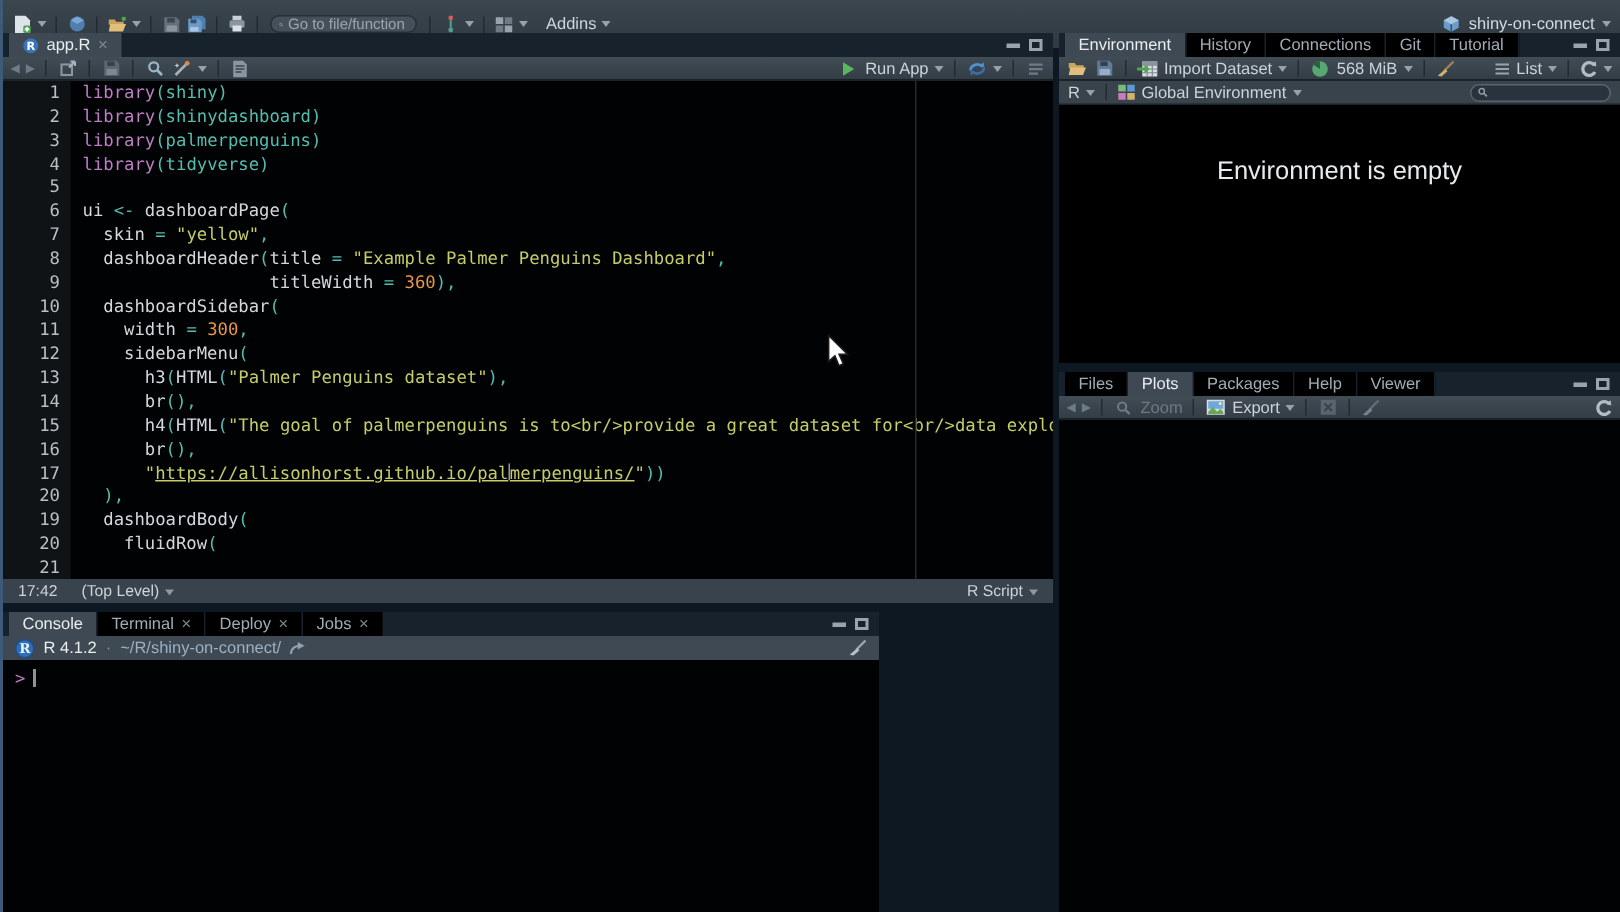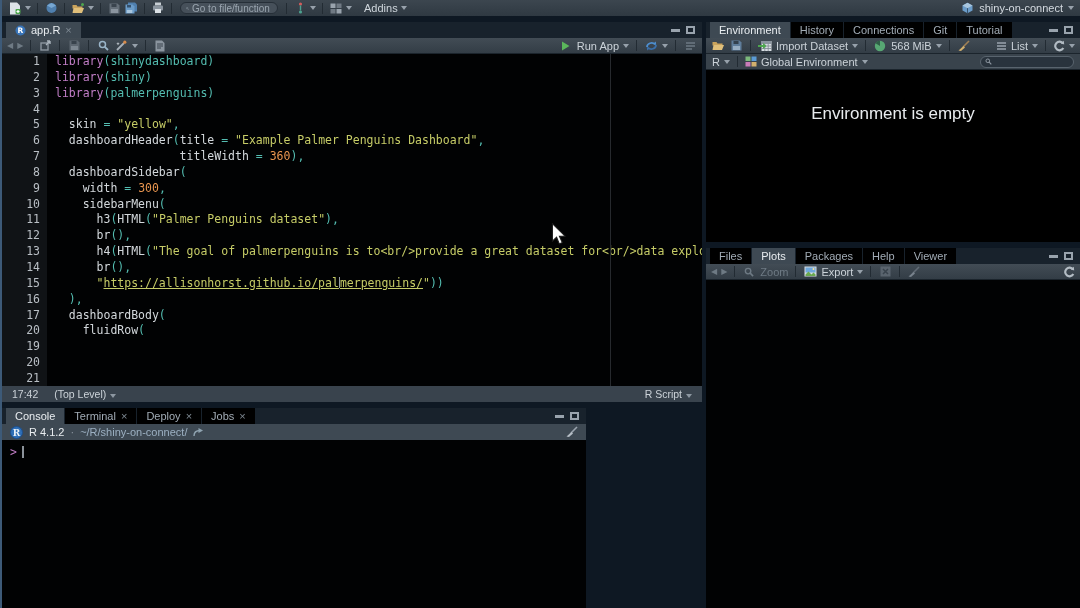--- a/index.html
+++ b/index.html
@@ -9,21 +9,21 @@
     background:#0e1823;
     font-family:"Liberation Sans", sans-serif;
     -webkit-font-smoothing:antialiased;
   }
   .left-border { position:absolute; left:0; top:0; width:2px; height:608px; background:#3d5a78; }
 
   
   .topbar {
     position:absolute; left:2px; top:0; width:1078px; height:16px;
     background:linear-gradient(#3c464f,#2f3942);
-    display:flex; align-items:center; padding:0 6px; gap:3px;
+    display:flex; align-items:center; padding:16px 6px; gap:3px;
     font-size:11px; color:#cfd6dc;
   }
   .tb-sep { width:1px; height:11px; background:#222b33; margin:0 3px; flex:none; }
   .icn { width:14px; height:14px; display:flex; align-items:center; justify-content:center; flex:none; }
   .caret { width:0; height:0; border-left:3px solid transparent; border-right:3px solid transparent; border-top:4px solid #97a1ab; flex:none; }
   .goto-box {
     width:98px; height:12px; margin:0 2px;
     background:#46505a; border:1px solid #262f38; border-radius:7px;
     display:flex; align-items:center; gap:3px; padding:0 5px; flex:none;
   }
@@ -313,24 +313,26 @@
         <div>14</div>
         <div>15</div>
         <div>16</div>
         <div>17</div>
         <div>20</div>
         <div>19</div>
         <div>20</div>
         <div>21</div>
       </div>
     <div class="codecol">
+        <div class="cl"><span class="tk-kw">library</span><span class="tk-op">(</span><span class="tk-pkg">shiny</span><span class="tk-op">)</span></div>
         <div class="cl"><span class="tk-kw">library</span><span class="tk-op">(</span><span class="tk-pkg">shinydashboard</span><span class="tk-op">)</span></div>
-        <div class="cl"><span class="tk-kw">library</span><span class="tk-op">(</span><span class="tk-pkg">shiny</span><span class="tk-op">)</span></div>
         <div class="cl"><span class="tk-kw">library</span><span class="tk-op">(</span><span class="tk-pkg">palmerpenguins</span><span class="tk-op">)</span></div>
+        <div class="cl"><span class="tk-kw">library</span><span class="tk-op">(</span><span class="tk-pkg">tidyverse</span><span class="tk-op">)</span></div>
         <div class="cl">&nbsp;</div>
+        <div class="cl"><span class="tk-id">ui </span><span class="tk-op">&lt;-</span><span class="tk-id"> dashboardPage</span><span class="tk-op">(</span></div>
         <div class="cl"><span class="tk-id">  skin </span><span class="tk-op">=</span><span class="tk-id"> </span><span class="tk-str">"yellow"</span><span class="tk-op">,</span></div>
         <div class="cl"><span class="tk-id">  dashboardHeader</span><span class="tk-op">(</span><span class="tk-id">title </span><span class="tk-op">=</span><span class="tk-id"> </span><span class="tk-str">"Example Palmer Penguins Dashboard"</span><span class="tk-op">,</span></div>
         <div class="cl"><span class="tk-id">                  titleWidth </span><span class="tk-op">=</span><span class="tk-id"> </span><span class="tk-num">360</span><span class="tk-op">),</span></div>
         <div class="cl"><span class="tk-id">  dashboardSidebar</span><span class="tk-op">(</span></div>
         <div class="cl"><span class="tk-id">    width </span><span class="tk-op">=</span><span class="tk-id"> </span><span class="tk-num">300</span><span class="tk-op">,</span></div>
         <div class="cl"><span class="tk-id">    sidebarMenu</span><span class="tk-op">(</span></div>
         <div class="cl"><span class="tk-id">      h3</span><span class="tk-op">(</span><span class="tk-id">HTML</span><span class="tk-op">(</span><span class="tk-str">"Palmer Penguins dataset"</span><span class="tk-op">),</span></div>
         <div class="cl"><span class="tk-id">      br</span><span class="tk-op">(),</span></div>
         <div class="cl"><span class="tk-id">      h4</span><span class="tk-op">(</span><span class="tk-id">HTML</span><span class="tk-op">(</span><span class="tk-str">"The goal of palmerpenguins is to&lt;br/&gt;provide a great dataset for&lt;br/&gt;data explo</span></div>
         <div class="cl"><span class="tk-id">      br</span><span class="tk-op">(),</span></div>

